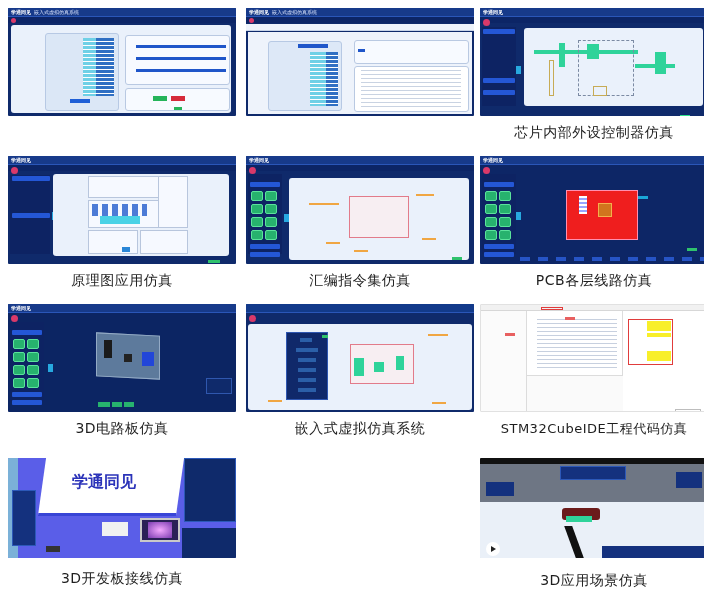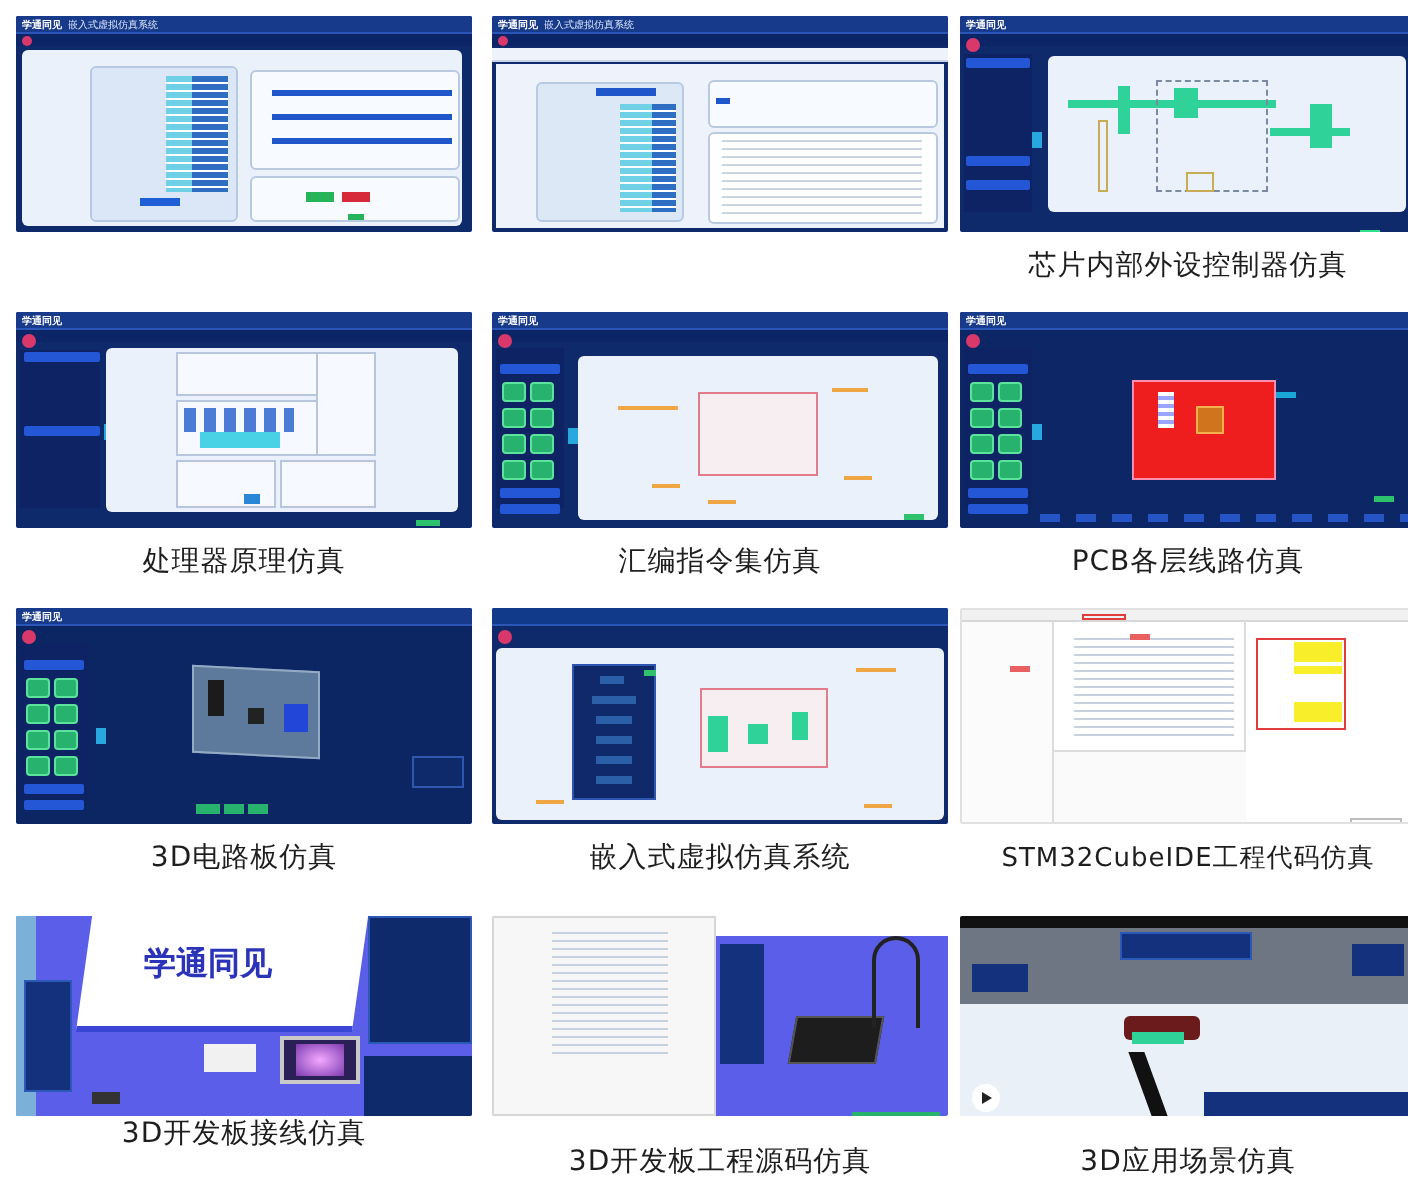--- a/index.html
+++ b/index.html
@@ -114,21 +114,21 @@
       <div style="position:absolute;left:80px;top:20px;width:100px;height:22px;border:1px solid #b8c6dd;background:#f6f9ff;"></div>
       <div style="position:absolute;left:80px;top:44px;width:100px;height:28px;border:1px solid #b8c6dd;background:#f6f9ff;"></div>
       <div style="position:absolute;left:84px;top:48px;width:55px;height:12px;background:repeating-linear-gradient(90deg,#4c7bd6 0 6px,#f6f9ff 6px 10px);"></div>
       <div style="position:absolute;left:92px;top:60px;width:40px;height:8px;background:#49d2e6;"></div>
       <div style="position:absolute;left:150px;top:20px;width:30px;height:52px;border:1px solid #b8c6dd;background:#f6f9ff;"></div>
       <div style="position:absolute;left:80px;top:74px;width:50px;height:24px;border:1px solid #b8c6dd;background:#f6f9ff;"></div>
       <div style="position:absolute;left:132px;top:74px;width:48px;height:24px;border:1px solid #b8c6dd;background:#f6f9ff;"></div>
       <div style="position:absolute;left:114px;top:91px;width:8px;height:5px;background:#2a86d6;"></div>
       <div style="position:absolute;left:200px;top:104px;width:12px;height:3px;background:#2fc26d;"></div>
     </div>
-    <div class="caption" style="top:116px;">处理器原理仿真</div>
+    <div class="caption" style="top:116px;">原理图应用仿真</div>
   </div>
 
   <div class="cell" style="left:246px;top:156px;">
     <div class="thumb app">
       <div class="hdr">
           <span class="logo">学通同见</span>
         </div>
       <div class="sub"></div>
       <div class="avatar" style="width:7px;height:7px;top:11px;"></div>
       <div class="side" style="width:34px;"></div>
@@ -267,35 +267,23 @@
       <div style="position:absolute;left:34px;top:0;width:138px;height:58px;background:#ffffff;border-bottom:3px solid #3845d6;transform:skewX(-8deg);"></div>
       <div style="position:absolute;left:64px;top:14px;font-size:16px;font-weight:bold;color:#2b33b9;">学通同见</div>
       <div style="position:absolute;left:4px;top:32px;width:24px;height:56px;background:#14317e;border:1px solid #2c58b8;"></div>
       <div style="position:absolute;left:176px;top:0;width:52px;height:64px;background:#0f2a6b;border:1px solid #2c58b8;"></div>
       <div style="position:absolute;left:174px;top:70px;width:54px;height:30px;background:#0f2a6b;"></div>
       <div style="position:absolute;left:94px;top:64px;width:26px;height:14px;background:#f1f1f1;"></div>
       <div style="position:absolute;left:132px;top:60px;width:40px;height:24px;background:#2a2057;border:2px solid #c9c9c9;"></div>
       <div style="position:absolute;left:140px;top:64px;width:24px;height:16px;background:radial-gradient(#f4a9ff,#7a3ab0);"></div>
       <div style="position:absolute;left:38px;top:88px;width:14px;height:6px;background:#333;"></div>
     </div>
-    <div class="caption" style="top:100px;">3D开发板接线仿真</div>
-  </div>
-
-  <div class="cell" style="left:246px;top:458px;">
-    <div class="thumb" style="background:#ffffff;height:100px;">
-      <div style="position:absolute;left:0;top:0;width:112px;height:100px;background:#f7f7f7;border:1px solid #d6d6d6;"></div>
-      <div style="position:absolute;left:30px;top:8px;width:58px;height:64px;background:repeating-linear-gradient(#c7d0df 0 1px,transparent 1px 4px);"></div>
-      <div style="position:absolute;left:112px;top:10px;width:116px;height:90px;background:#5a5ee8;"></div>
-      <div style="position:absolute;left:114px;top:14px;width:22px;height:60px;background:#14317e;"></div>
-      <div style="position:absolute;left:150px;top:50px;width:44px;height:24px;background:#1d1d1d;border:1px solid #555;transform:skewX(-10deg);"></div>
-      <div style="position:absolute;left:190px;top:10px;width:24px;height:46px;border:2px solid #222;border-radius:12px 12px 0 0;border-bottom:none;"></div>
-      <div style="position:absolute;left:180px;top:98px;width:44px;height:4px;background:#27b26e;"></div>
-    </div>
-    <div class="caption" style="top:114px;">3D开发板工程源码仿真</div>
-  </div>
+    <div class="caption" style="top:112px;">3D开发板接线仿真</div>
+  </div>
+
 
   <div class="cell" style="left:480px;top:458px;">
     <div class="thumb" style="background:#d7dde6;height:100px;">
       <div style="position:absolute;left:0;top:0;right:0;height:6px;background:#111;"></div>
       <div style="position:absolute;left:0;top:6px;right:0;height:40px;background:#6e7684;"></div>
       <div style="position:absolute;left:0;top:44px;right:0;height:58px;background:#eaf0f8;"></div>
       <div style="position:absolute;left:80px;top:8px;width:66px;height:14px;background:#14317e;border:1px solid #2c58b8;"></div>
       <div style="position:absolute;left:6px;top:24px;width:28px;height:14px;background:#14317e;"></div>
       <div style="position:absolute;left:196px;top:14px;width:26px;height:16px;background:#14317e;"></div>
       <div style="position:absolute;left:82px;top:50px;width:38px;height:12px;background:#6b1b1b;border-radius:3px;"></div>

